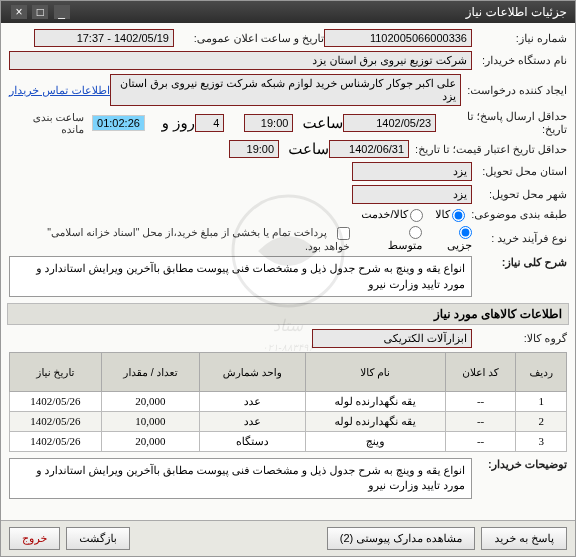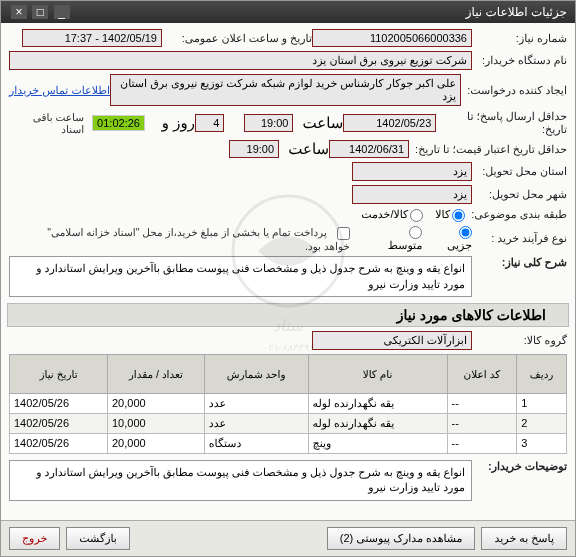--- a/index.html
+++ b/index.html
@@ -10,26 +10,26 @@
 .content { flex: 1; overflow: auto; padding: 6px 8px; background: #fafaf8; position: relative; }
 .row { display: flex; align-items: center; margin-bottom: 4px; flex-wrap: nowrap; }
 .lbl { min-width: 95px; text-align: right; padding-left: 6px; font-size: 11px; color: #222; }
 .lbl-sm { min-width: 50px; text-align: right; padding-left: 4px; font-size: 15px; }
 .fld { background: #e8e8e8; border: 1px solid #7f1d1d; padding: 2px 4px; font-size: 11px; min-height: 18px; display: inline-block; }
 .fld-wide { flex: 1; }
 .link { color: #1a4ec4; text-decoration: underline; cursor: pointer; font-size: 11px; }
 .radio-group label { margin-left: 12px; font-size: 11px; }
 .radio-group input { vertical-align: middle; margin-left: 2px; }
 .note { font-size: 10.5px; color: #333; margin-right: 8px; }
-.timeleft { display: inline-block; padding: 1px 4px; background: #84cc16; border: 1px solid #ccc; font-size: 11px; }
-.section-hdr { background: #e0e0da; padding: 3px 22px; font-weight: bold; font-size: 14px; margin: 6px -2px 4px -2px; border: 1px solid #bbb; }
+.timeleft { display: inline-block; padding: 1px 4px; background: #7dd3fc; border: 1px solid #ccc; font-size: 11px; }
+.section-hdr { background: #e0e0da; padding: 3px 6px; font-weight: bold; font-size: 12px; margin: 6px -2px 4px -2px; border: 1px solid #bbb; }
 .desc-box { border: 1px solid #999; padding: 4px 6px; font-size: 11px; line-height: 1.4; background: #fff; flex: 1; }
 table.data { width: 100%; border-collapse: collapse; margin-top: 2px; font-size: 11px; }
 table.data th { background: #d8d8d0; border: 1px solid #aaa; padding: 13px 4px; font-weight: normal; font-size: 10.5px; }
-table.data td { border: 1px solid #bbb; padding: 3px 4px; text-align: left; background: #fff; }
+table.data td { border: 1px solid #bbb; padding: 3px 4px; text-align: center; background: #fff; font-family: Liberation Serif, serif; }
 table.data tr:nth-child(even) td { background: #f3f3ef; }
 .footer { background: #e8e8e2; border-top: 1px solid #aaa; padding: 6px 8px; display: flex; gap: 6px; justify-content: flex-start; }
 .btn { background: linear-gradient(#fdfdfd,#e2e2e2); border: 1px solid #888; padding: 4px 12px; font-size: 11px; cursor: pointer; border-radius: 0; }
 .btn.red { color: #a00; }
 .watermark { position: absolute; top: 50%; left: 50%; transform: translate(-50%,-50%); opacity: 0.08; pointer-events: none; z-index: 10; font-style: italic; }
 .watermark svg { width: 200px; height: 180px; }
 </style>
 </head>
 <body>
 
@@ -48,21 +48,21 @@
       <svg viewBox="0 0 200 180">
         <circle cx="100" cy="70" r="55" fill="none" stroke="#000" stroke-width="3"></circle>
         <path d="M70 70 Q100 40 130 70 Q100 100 70 70" fill="#000"></path>
         <text x="100" y="150" text-anchor="middle" font-size="16">ستاد</text>
         <text x="100" y="170" text-anchor="middle" font-size="10">۰۲۱-۸۸۳۴۹۶</text>
       </svg>
     </div>
 
     <div class="row">
       <span class="lbl">شماره نیاز:</span>
-      <span class="fld" style="width:160px">1102005066000336</span>
+      <span class="fld" style="width:148px">1102005066000336</span>
       <span class="lbl" style="min-width:150px">تاریخ و ساعت اعلان عمومی:</span>
       <span class="fld" style="width:140px">1402/05/19 - 17:37</span>
     </div>
 
     <div class="row">
       <span class="lbl">نام دستگاه خریدار:</span>
       <span class="fld fld-wide">شرکت توزیع نیروی برق استان یزد</span>
     </div>
 
     <div class="row">
@@ -72,21 +72,21 @@
     </div>
 
     <div class="row">
       <span class="lbl">حداقل ارسال پاسخ؛ تا تاریخ:</span>
       <span class="fld" style="width:95px">1402/05/23</span>
       <span class="lbl-sm">ساعت</span>
       <span class="fld" style="width:50px">19:00</span>
       <span class="fld" style="width:30px;margin-right:20px">4</span>
       <span class="lbl-sm">روز و</span>
       <span class="timeleft">01:02:26</span>
-      <span class="note">ساعت باقی اسناد</span>
+      <span class="note">ساعت بندی مانده</span>
     </div>
 
     <div class="row">
       <span class="lbl">حداقل تاریخ اعتبار قیمت؛ تا تاریخ:</span>
       <span class="fld" style="width:80px">1402/06/31</span>
       <span class="lbl-sm">ساعت</span>
       <span class="fld" style="width:50px">19:00</span>
     </div>
 
     <div class="row">

